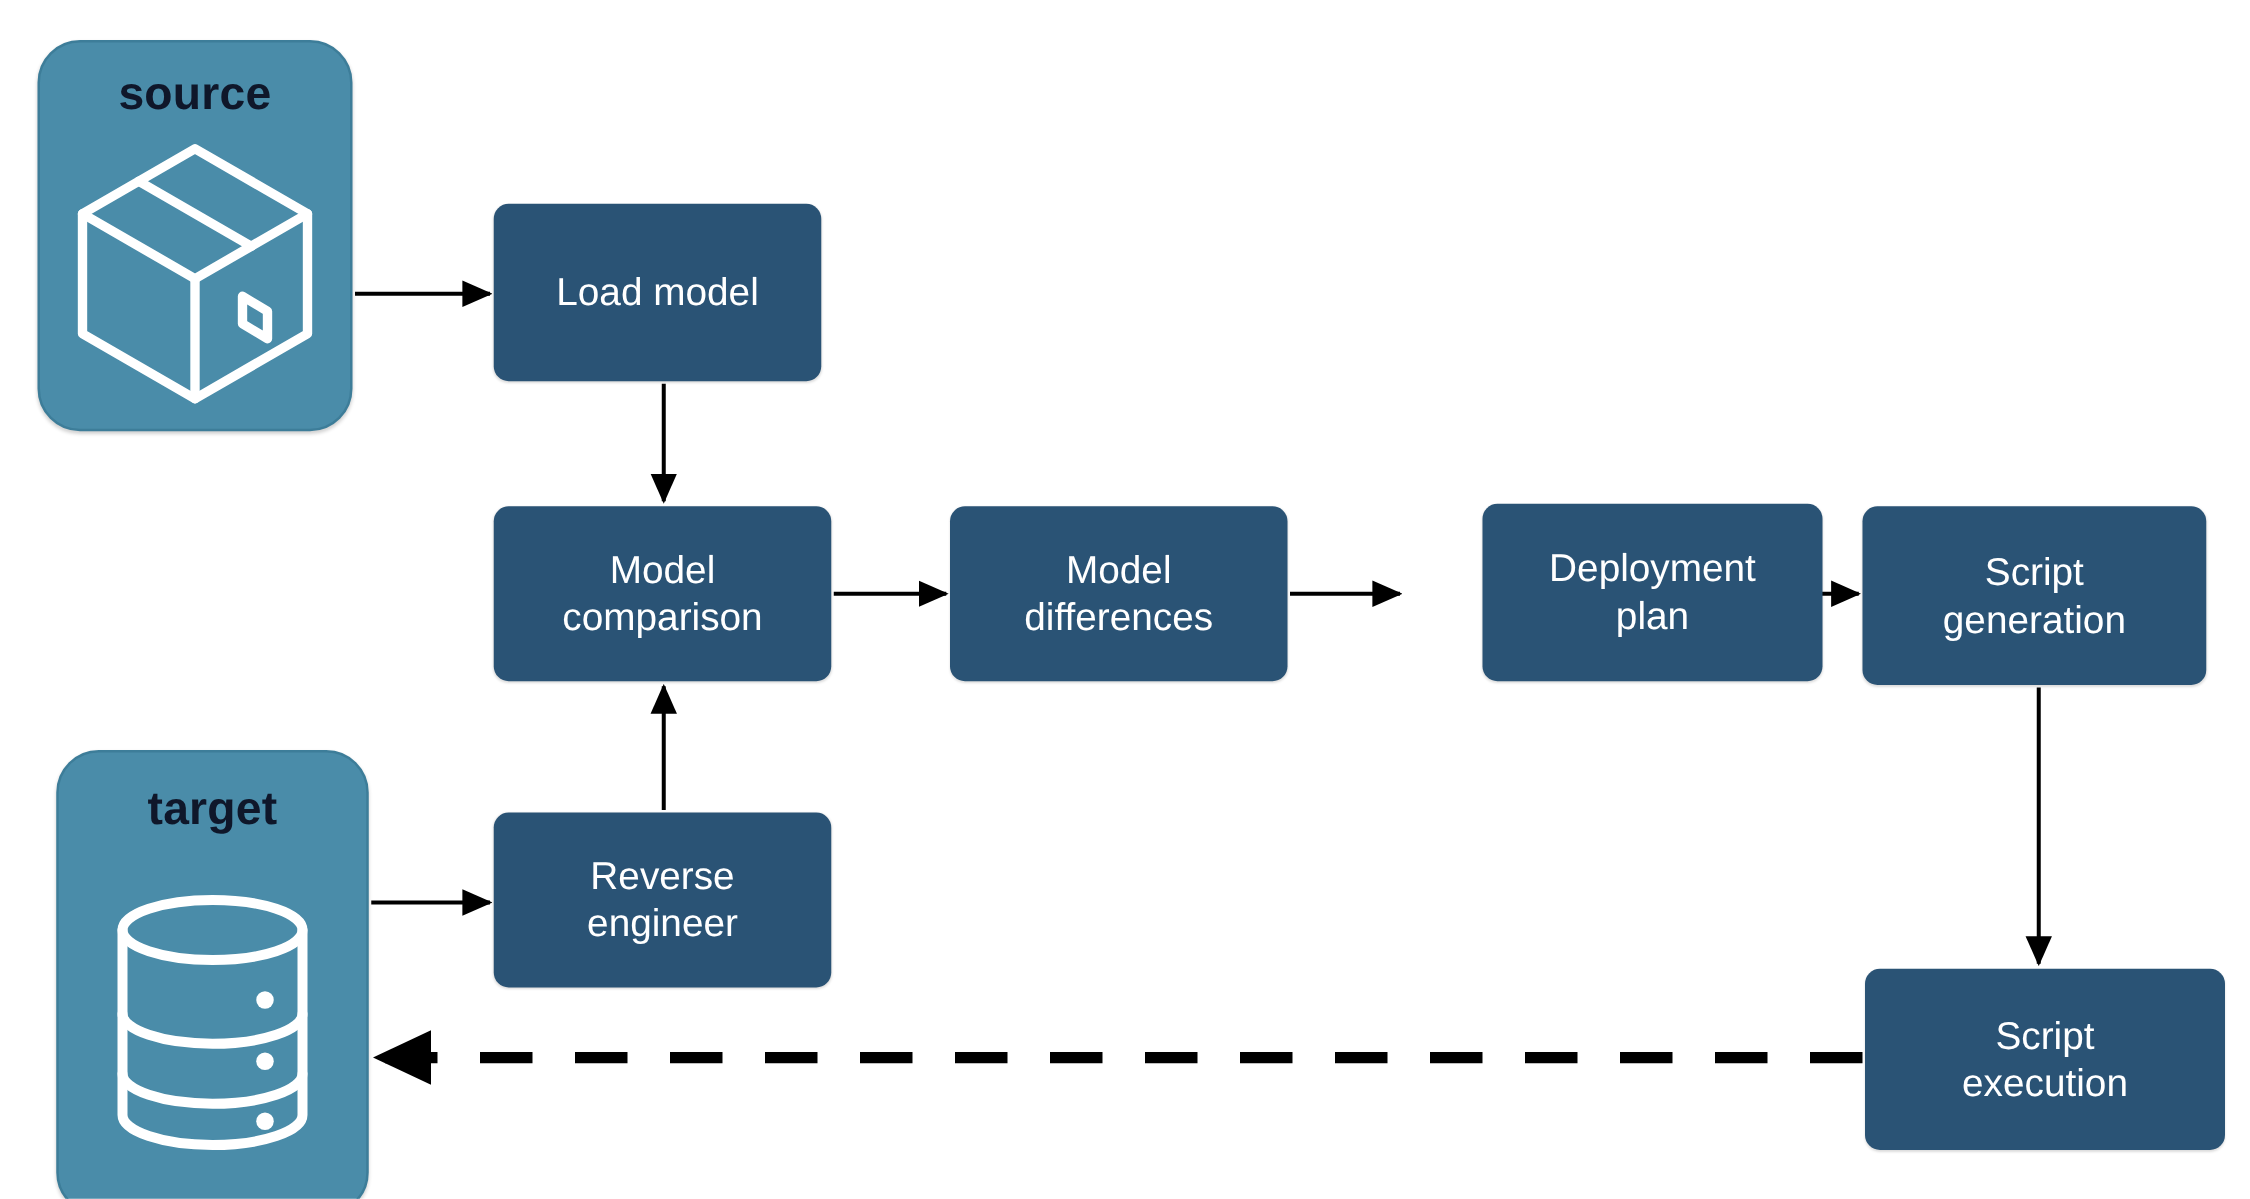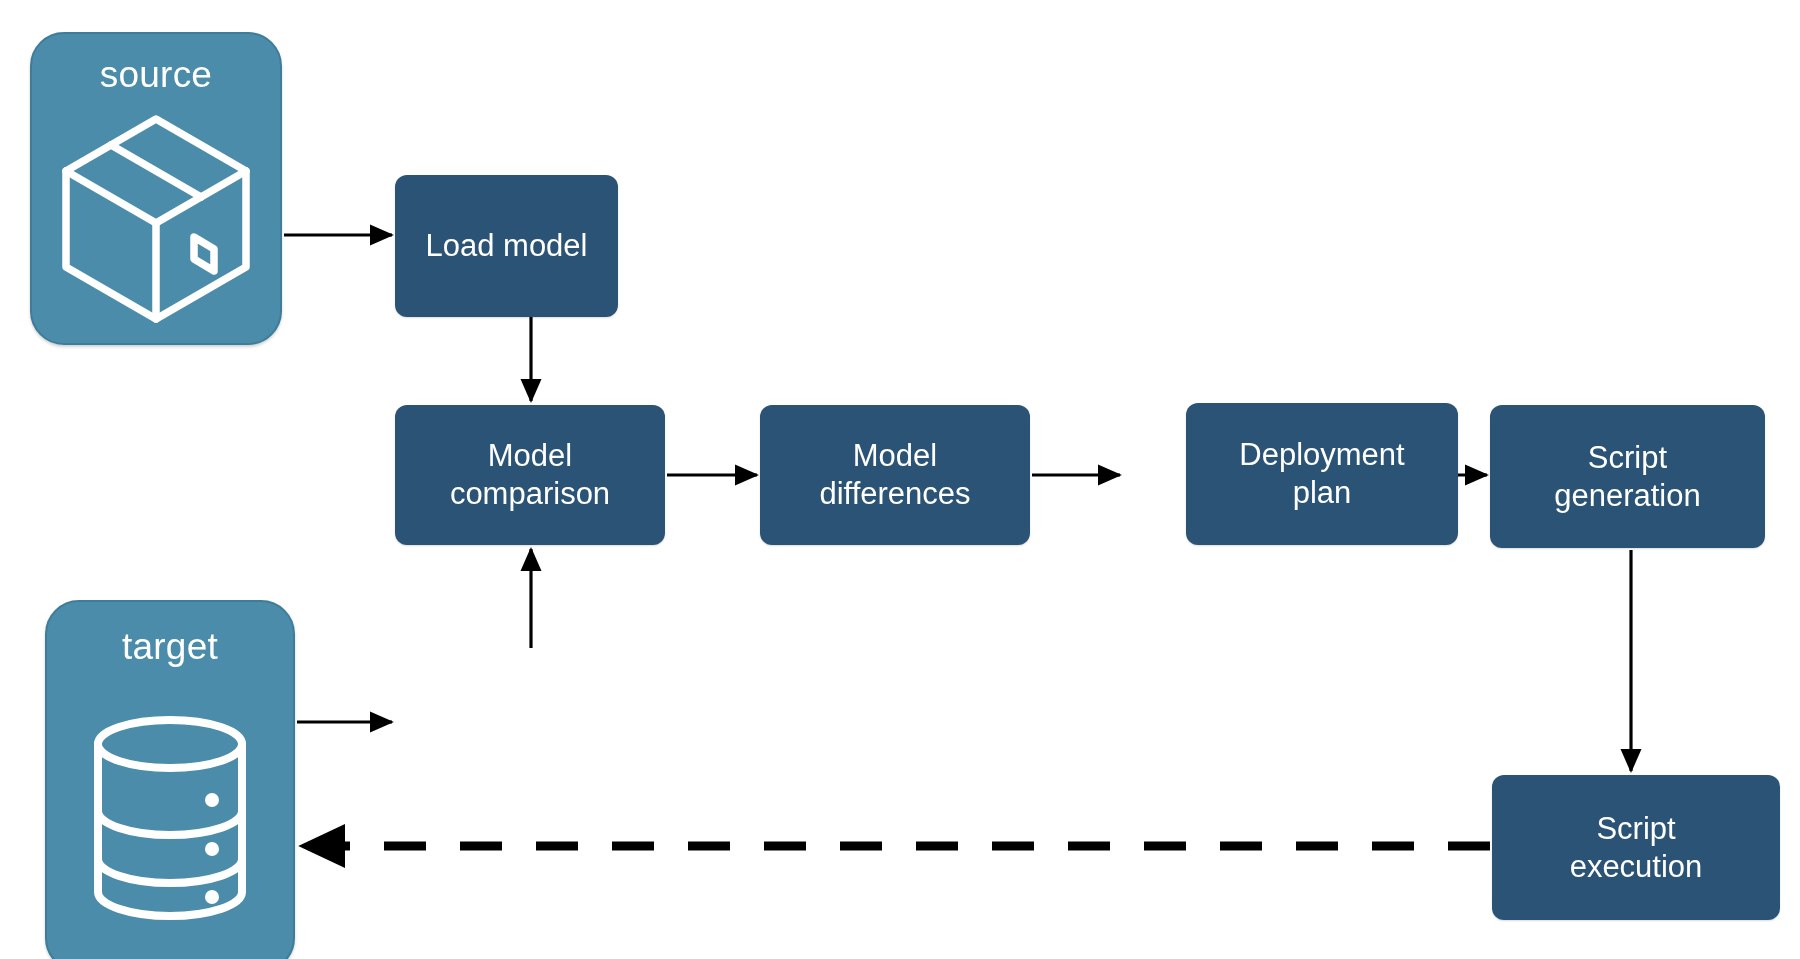--- a/index.html
+++ b/index.html
@@ -34,22 +34,22 @@
     box-sizing: border-box;
     background: #4a8ca9;
     border: 2px solid #3d7d99;
     border-radius: 34px;
     display: flex;
     flex-direction: column;
     align-items: center;
     box-shadow: 0 2px 3px rgba(0,0,0,0.18);
   }
   .endpoint-label {
-    color: #ffffff;
-    font-weight: normal;
+    color: #0f172a;
+    font-weight: bold;
     font-size: 37px;
     letter-spacing: 0.2px;
     line-height: 1;
     text-align: left;
   }
   .endpoint-icon {
     flex: 1;
     display: flex;
     align-items: center;
     justify-content: center;
@@ -137,21 +137,21 @@
         <path d="M8 99 C8 112 40 123 80 123 C120 123 152 112 152 99"></path>
         <path d="M8 147 C8 160 40 171 80 171 C120 171 152 160 152 147"></path>
 
         <circle cx="122" cy="88" r="7" fill="#ffffff" stroke="none"></circle>
         <circle cx="122" cy="137" r="7" fill="#ffffff" stroke="none"></circle>
         <circle cx="122" cy="185" r="7" fill="#ffffff" stroke="none"></circle>
       </svg>
     </div>
   </div>
 
-  <div class="node" style="left:395px; top:175px; width:223px; height:142px;">
+  <div class="node" style="left:395px; top:163px; width:262px; height:142px;">
     <span>Load model</span>
   </div>
 
   <div class="node" style="left:395px; top:405px; width:270px; height:140px;">
     <span>Model
 comparison</span>
   </div>
 
   <div class="node" style="left:760px; top:405px; width:270px; height:140px;">
     <span>Model
@@ -161,19 +161,23 @@
   <div class="node" style="left:1186px; top:403px; width:272px; height:142px;">
     <span>Deployment
 plan</span>
   </div>
 
   <div class="node" style="left:1490px; top:405px; width:275px; height:143px;">
     <span>Script
 generation</span>
   </div>
 
+  <div class="node" style="left:395px; top:650px; width:270px; height:140px;">
+    <span>Reverse
+engineer</span>
+  </div>
 
   <div class="node" style="left:1492px; top:775px; width:288px; height:145px;">
     <span>Script
 execution</span>
   </div>
 
 </div>
 
 </body></html>

